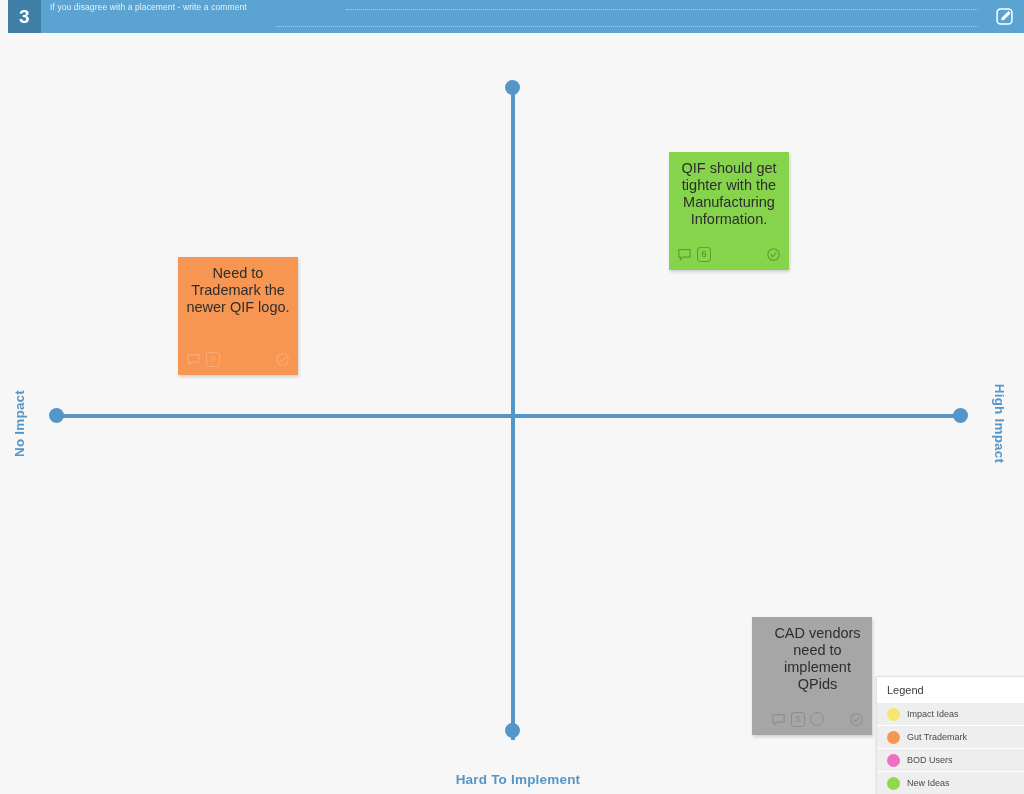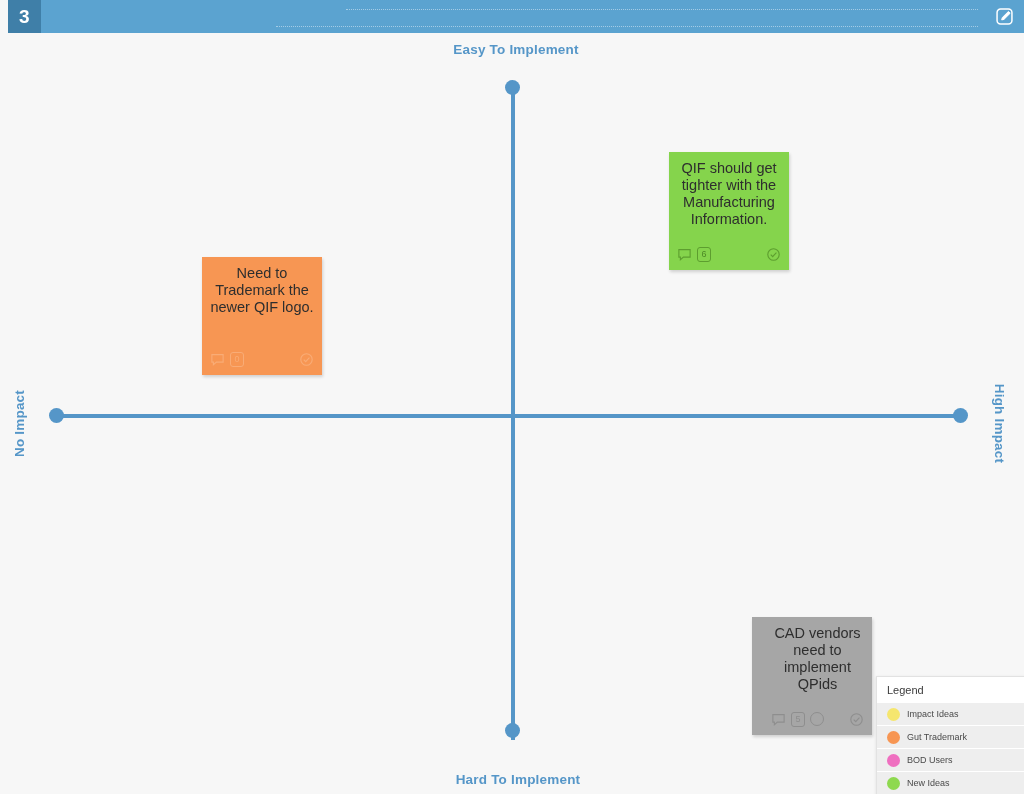--- a/index.html
+++ b/index.html
@@ -221,21 +221,21 @@
 
   .circle-empty {
     width: 14px;
     height: 14px;
     border-radius: 50%;
     box-sizing: border-box;
   }
   .note-gray .circle-empty { border: 1.5px solid #8e8e8e; }
 
   #note-green  { left: 661px; top: 119px; }
-  #note-orange { left: 170px; top: 224px; margin-left: 24px; }
+  #note-orange { left: 170px; top: 224px; }
   #note-gray   { left: 744px; top: 584px; }
 
   
   #legend {
     position: absolute;
     left: 868px;
     top: 643px;
     width: 156px;
     background: #ffffff;
     border: 1px solid #e2e2e2;
@@ -273,41 +273,41 @@
 </head>
 <body>
 
 <div id="app">
 
   <div id="header" style="background: rgb(91, 163, 208);">
     <div id="step-badge" style="background: rgb(63, 127, 168);">3</div>
     <div id="header-texts">
       <div id="header-dots"></div>
       <div id="header-dots2"></div>
+      <div id="header-subtitle">If you disagree with a placement - write a comment</div>
     </div>
     <div id="edit-button">
       <span>
         <svg width="21" height="21" viewBox="0 0 24 24" fill="none" stroke="#ffffff" stroke-width="1.7">
           <path d="M3.5 7.5a4 4 0 0 1 4-4h9a4 4 0 0 1 4 4v9a4 4 0 0 1-4 4h-9a4 4 0 0 1-4-4z"></path>
           <path d="M16.5 6.2l2.0 2.0-7.1 7.1-2.6.6.6-2.6z" fill="#ffffff" stroke="#ffffff" stroke-width="1.1"></path>
         </svg>
       </span>
     </div>
   </div>
 
   <div id="canvas">
 
     <div id="axis-vertical" class="axis-line" style="background: rgb(85, 150, 200);"></div>
     <div id="axis-horizontal" class="axis-line" style="background: rgb(85, 150, 200);"></div>
     <div id="dot-top" class="axis-dot" style="background: rgb(85, 150, 200);"></div>
     <div id="dot-bottom" class="axis-dot" style="background: rgb(85, 150, 200);"></div>
     <div id="dot-left" class="axis-dot" style="background: rgb(85, 150, 200);"></div>
     <div id="dot-right" class="axis-dot" style="background: rgb(85, 150, 200);"></div>
 
-    <div id="label-top" class="axis-label" style="color: rgb(85, 150, 200);">Easy To Implement</div>
     <div id="label-bottom" class="axis-label" style="color: rgb(85, 150, 200);">Hard To Implement</div>
     <div id="label-left" class="axis-label" style="color: rgb(85, 150, 200);">No Impact</div>
     <div id="label-right" class="axis-label" style="color: rgb(85, 150, 200);">High Impact</div>
 
     <div id="note-green" class="note note-green" style="background: rgb(133, 212, 76);">
       <div class="note-text">QIF should get tighter with the Manufacturing Information.</div>
       <div class="note-footer">
         <span>
           <svg class="ico" width="15" height="15" viewBox="0 0 20 20" fill="none" stroke-width="1.5">
             <path d="M2.5 3.5h15v10h-9l-4 3.5v-3.5h-2z"></path>

